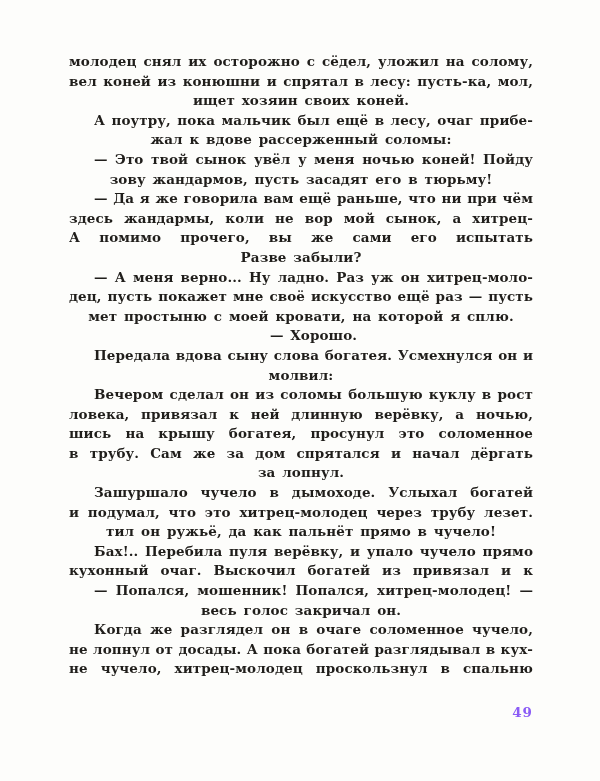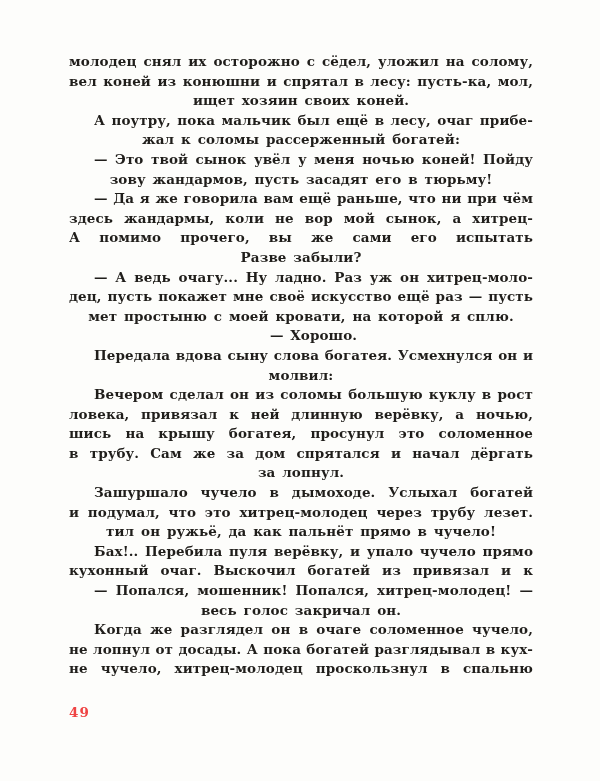--- a/index.html
+++ b/index.html
@@ -48,53 +48,53 @@
     text-align-last: justify;
   }
   .line.ind {
     text-indent: 25px;
   }
   .page-number {
     position: absolute;
     left: 69px;
     top: 704px;
     width: 464px;
-    text-align: left;
+    text-align: right;
     font-size: 13.5px;
     font-weight: 600;
     letter-spacing: 1px;
-    color: #ef4444;
+    color: #8b5cf6;
   }
 </style>
 </head>
 <body>
 
 <div class="page">
   <div class="text-block">
       <div class="para">
         <div class="line j">молодец снял их осторожно с сёдел, уложил на солому, вы-</div>
         <div class="line j">вел коней из конюшни и спрятал в лесу: пусть-ка, мол, по-</div>
         <div class="line">ищет хозяин своих коней.</div>
       </div>
       <div class="para">
         <div class="line j ind">А поутру, пока мальчик был ещё в лесу, очаг прибе-</div>
-        <div class="line">жал к соломы рассерженный богатей:</div>
+        <div class="line">жал к вдове рассерженный соломы:</div>
       </div>
       <div class="para">
         <div class="line j ind">— Это твой сынок увёл у меня ночью коней! Пойду по-</div>
         <div class="line">зову жандармов, пусть засадят его в тюрьму!</div>
       </div>
       <div class="para">
         <div class="line j ind">— Да я же говорила вам ещё раньше, что ни при чём</div>
         <div class="line j">здесь жандармы, коли не вор мой сынок, а хитрец-молодец.</div>
         <div class="line j">А помимо прочего, вы же сами его испытать предложили.</div>
         <div class="line">Разве забыли?</div>
       </div>
       <div class="para">
-        <div class="line j ind">— А ведь очагу... Ну ладно. Раз уж он хитрец-моло-</div>
+        <div class="line j ind">— А меня верно... Ну ладно. Раз уж он хитрец-моло-</div>
         <div class="line j">дец, пусть покажет мне своё искусство ещё раз — пусть сни-</div>
         <div class="line">мет простыню с моей кровати, на которой я сплю.</div>
       </div>
       <div class="para">
         <div class="line ind">— Хорошо.</div>
       </div>
       <div class="para">
         <div class="line j ind">Передала вдова сыну слова богатея. Усмехнулся он и</div>
         <div class="line">молвил:</div>
       </div>

